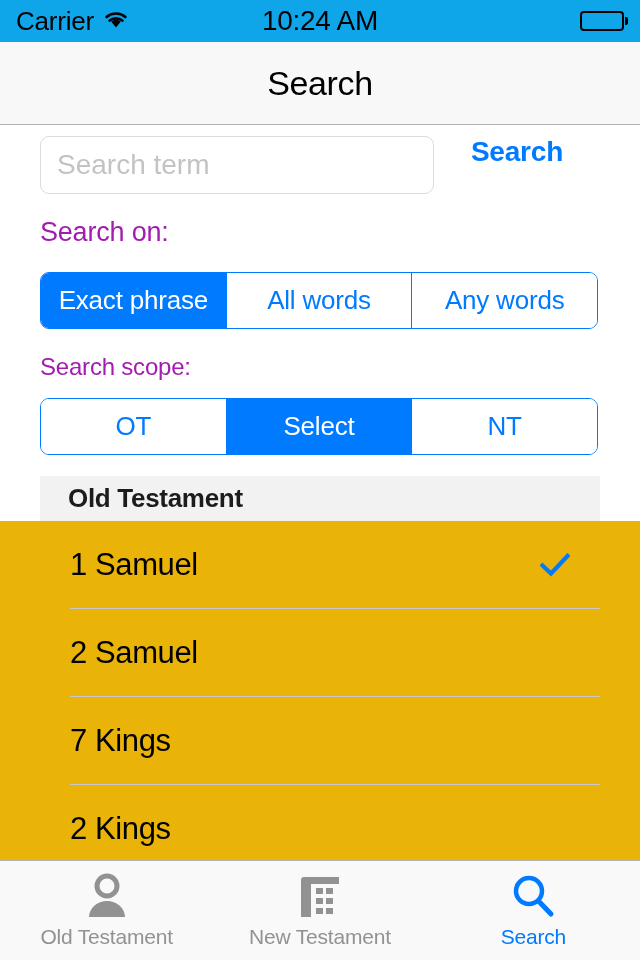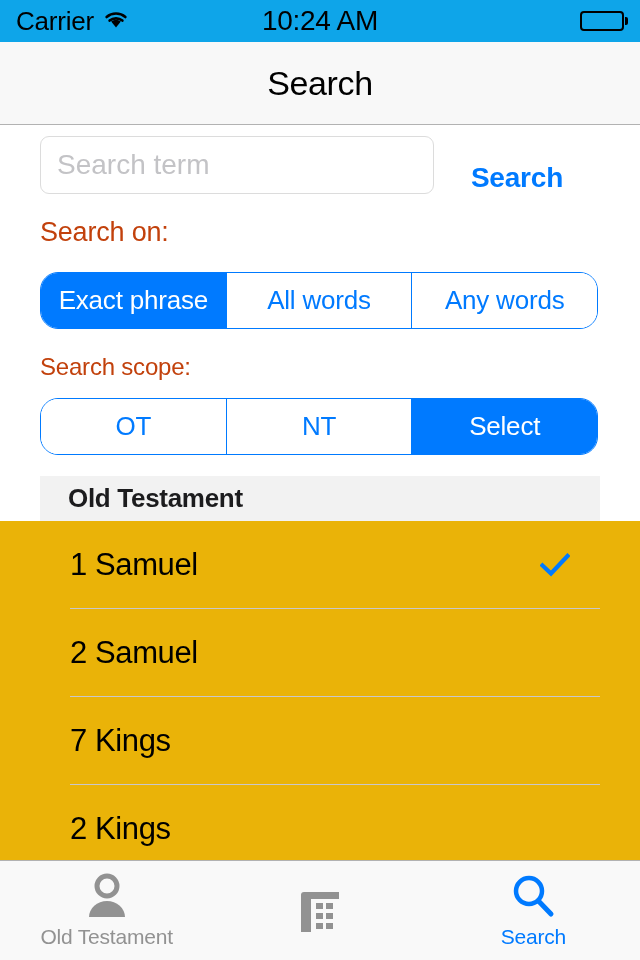--- a/index.html
+++ b/index.html
@@ -108,21 +108,21 @@
     overflow: hidden;
   }
 
   
   .search-row {
     position: absolute;
     top: 11px; left: 40px;
     width: 560px;
     height: 58px;
     display: flex;
-    align-items: flex-end;
+    align-items: flex-start;
   }
   .search-input {
     width: 394px;
     height: 58px;
     box-sizing: border-box;
     border: 1px solid #dcdcdc;
     border-radius: 9px;
     background: #fff;
     font-family: "Liberation Sans", sans-serif;
     font-size: 28px;
@@ -143,33 +143,33 @@
     letter-spacing: -0.2px;
     cursor: pointer;
     user-select: none;
   }
 
   
   .field-label {
     position: absolute;
     left: 40px;
     font-size: 27px;
-    color: #c2410c;
+    color: #a21caf;
     letter-spacing: -0.2px;
   }
   .label-search-on { top: 92px; }
   .label-search-scope { top: 228px; font-size: 24px; }
 
   
   .segmented {
     position: absolute;
     left: 40px;
     display: flex;
     border: 1.5px solid #007aff;
-    border-radius: 18px;
+    border-radius: 9px;
     overflow: hidden;
     box-sizing: border-box;
     background: #fff;
   }
   .seg-on {
     top: 147px;
     width: 558px;
     height: 57px;
   }
   .seg-scope {
@@ -317,22 +317,22 @@
   <div class="segmented seg-on">
     <div class="seg selected">Exact phrase</div>
     <div class="seg">All words</div>
     <div class="seg">Any words</div>
   </div>
 
   <div class="field-label label-search-scope">Search scope:</div>
 
   <div class="segmented seg-scope">
     <div class="seg">OT</div>
+    <div class="seg selected">Select</div>
     <div class="seg">NT</div>
-    <div class="seg selected">Select</div>
   </div>
 
   <div class="section-header">
     <span class="section-header-text">Old Testament</span>
   </div>
 
   <div class="book-list">
 
     <div class="book-row">
       <span class="book-name">1 Samuel</span>
@@ -378,20 +378,21 @@
       <svg width="44" height="44" viewBox="0 0 44 44">
         <path d="M3 43 L3 6 a3 3 0 0 1 3-3 L41 3 L41 10 L13 10 L13 43 Z" fill="#929292"></path>
         <rect x="18" y="14" width="7" height="6" fill="#929292"></rect>
         <rect x="28" y="14" width="7" height="6" fill="#929292"></rect>
         <rect x="18" y="24" width="7" height="6" fill="#929292"></rect>
         <rect x="28" y="24" width="7" height="6" fill="#929292"></rect>
         <rect x="18" y="34" width="7" height="6" fill="#929292"></rect>
         <rect x="28" y="34" width="7" height="6" fill="#929292"></rect>
       </svg>
     </span>
+    <span class="tab-label">New Testament</span>
   </div>
 
   <div class="tab active">
     <span class="tab-icon">
       <svg width="46" height="46" viewBox="0 0 46 46">
         <circle cx="19" cy="18" r="13" fill="none" stroke="#007aff" stroke-width="4.5"></circle>
         <line x1="28.5" y1="28" x2="41" y2="41" stroke="#007aff" stroke-width="5" stroke-linecap="round"></line>
       </svg>
     </span>
     <span class="tab-label">Search</span>

